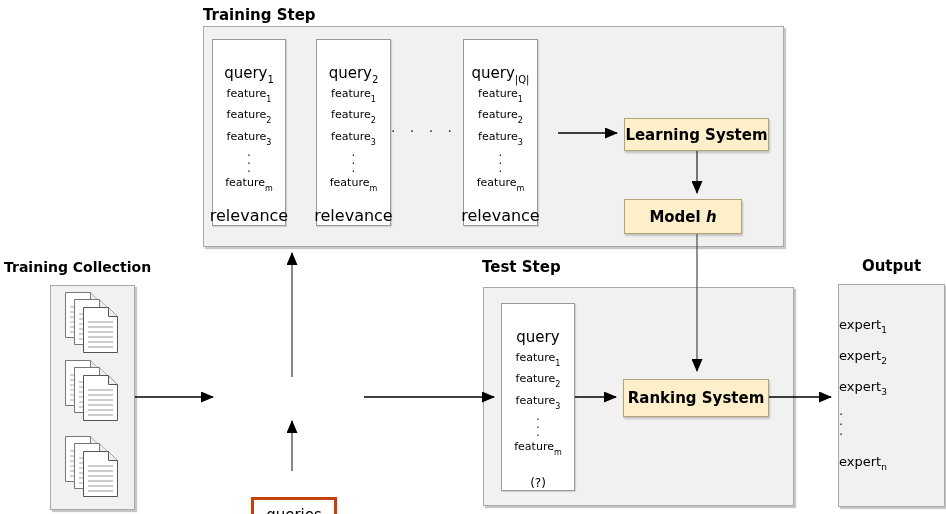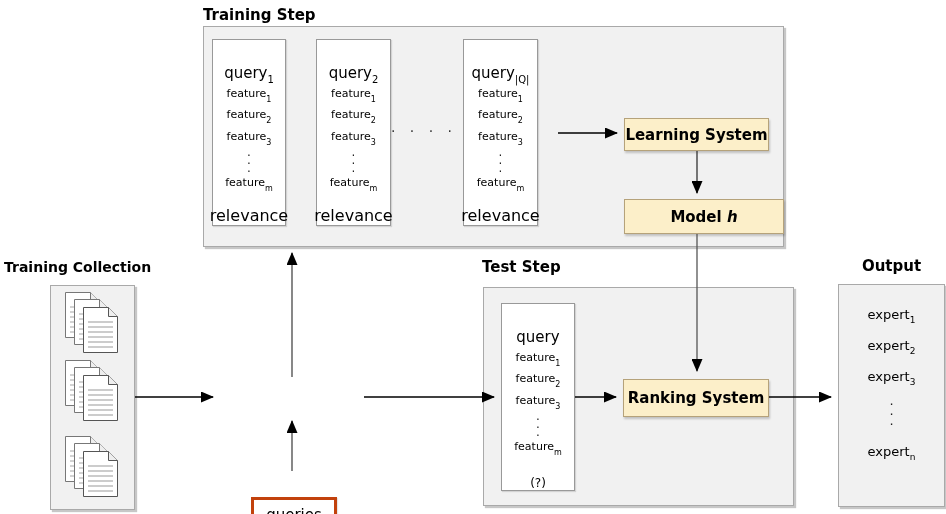--- a/index.html
+++ b/index.html
@@ -88,21 +88,21 @@
       <div class="vdots">·
 ·
 ·</div>
       <div class="feat"><span>feature</span><span class="sub">m</span></div>
       <div class="card-footer">relevance</div>
     </div>
 
     <div class="accent-box" style="left:420px;top:91px;width:145px;height:33px;">
       <span>Learning System</span>
     </div>
-    <div class="accent-box" style="left:420px;top:172px;width:160px;height:35px;">
+    <div class="accent-box" style="left:420px;top:172px;width:118px;height:35px;">
       <span><span>Model </span><span class="italic">h</span></span>
     </div>
   </div>
 
   <div class="container" style="left:50px;top:285px;width:85px;height:225px;">
     <svg class="doc-stack" style="left:14px;top:6px;" width="56" height="64" viewBox="0 0 56 64">
       <g>
         <g transform="translate(0,0)">
           <path d="M0.5,0.5 h25 l9,9 v36 h-34 z" fill="#ffffff" stroke="#777777"></path>
           <path d="M25.5,0.5 v9 h9" fill="#eeeeee" stroke="#777777"></path>
@@ -233,21 +233,21 @@
 ·
 ·</div>
       <div class="feat"><span>feature</span><span class="sub">m</span></div>
       <div class="card-footer" style="font-size:12px;margin-top:14px;">(?)</div>
     </div>
     <div class="accent-box" style="left:139px;top:91px;width:146px;height:38px;">
       <span>Ranking System</span>
     </div>
   </div>
 
-  <div class="container" style="left:838px;top:284px;width:107px;height:223px;display:flex;flex-direction:column;align-items:center;padding-top:22px;">
+  <div class="container" style="left:838px;top:284px;width:107px;height:223px;display:flex;flex-direction:column;align-items:flex-start;padding-top:32px;">
     <div class="out-item"><span>expert</span><span class="sub">1</span></div>
     <div class="out-item"><span>expert</span><span class="sub">2</span></div>
     <div class="out-item"><span>expert</span><span class="sub">3</span></div>
     <div class="out-dots">·
 ·
 ·</div>
     <div class="out-item"><span>expert</span><span class="sub">n</span></div>
   </div>
 
   <div class="plain-box" style="left:251px;top:472px;width:86px;height:36px;">

